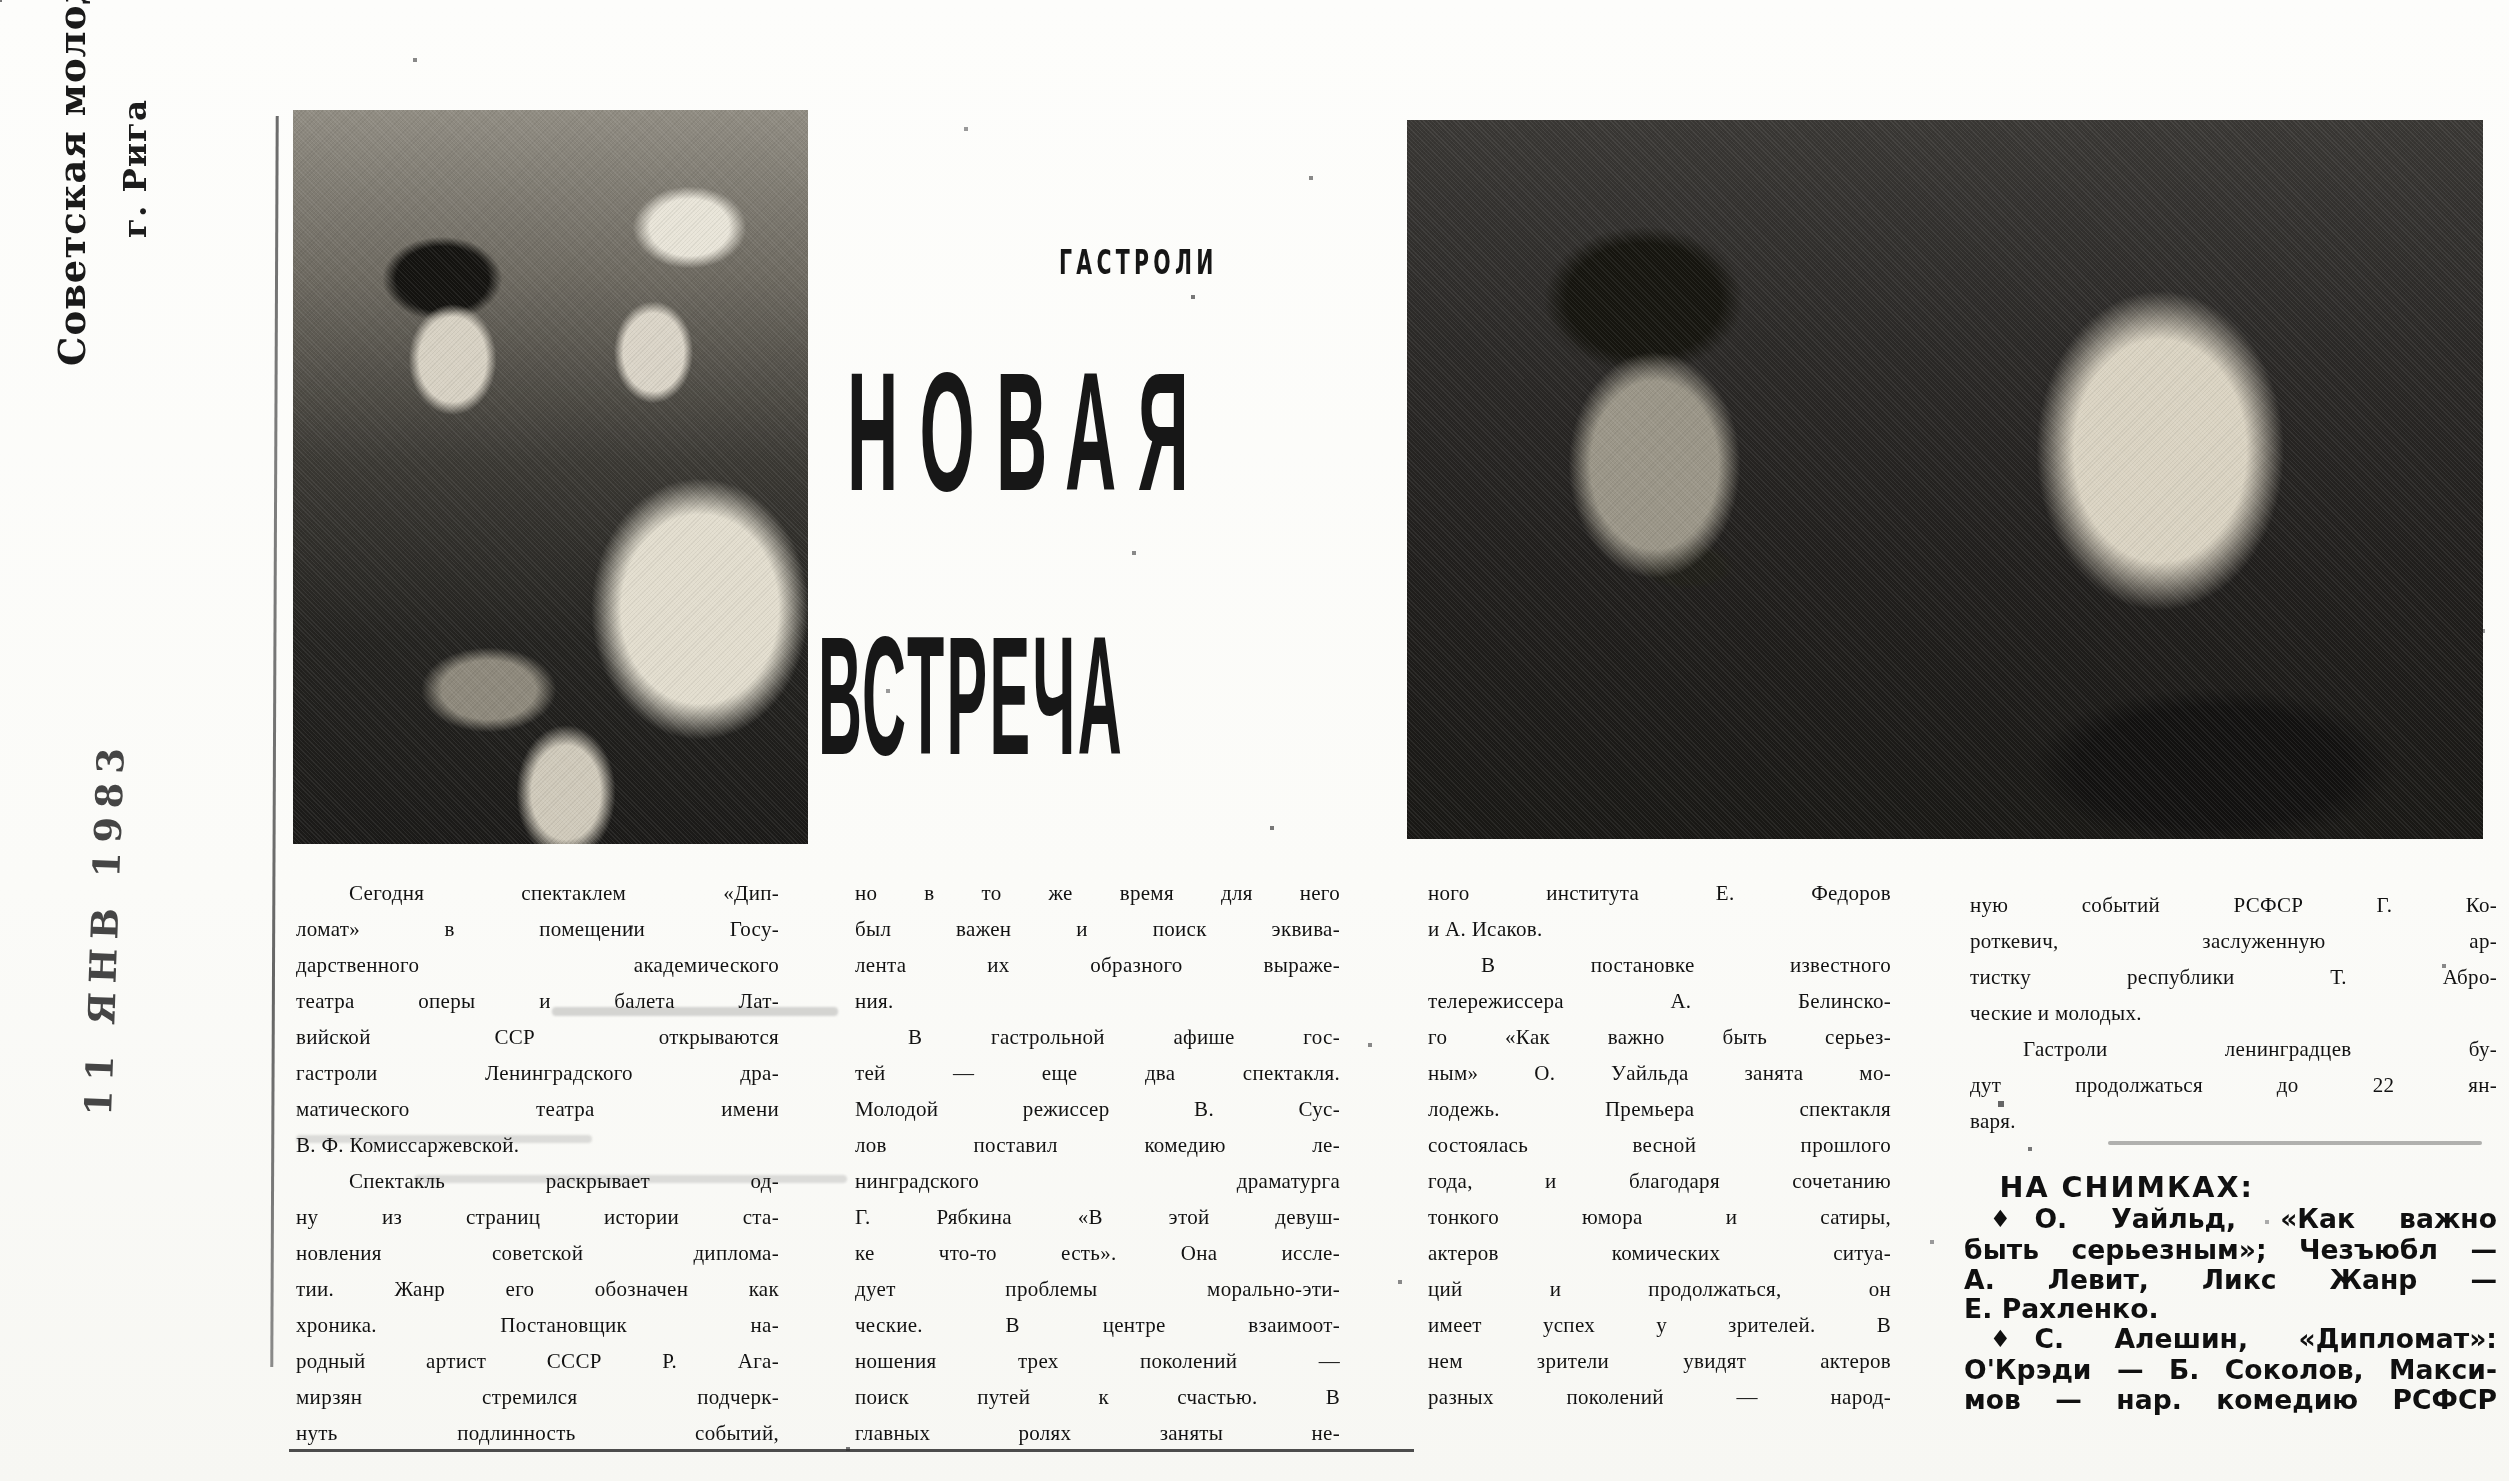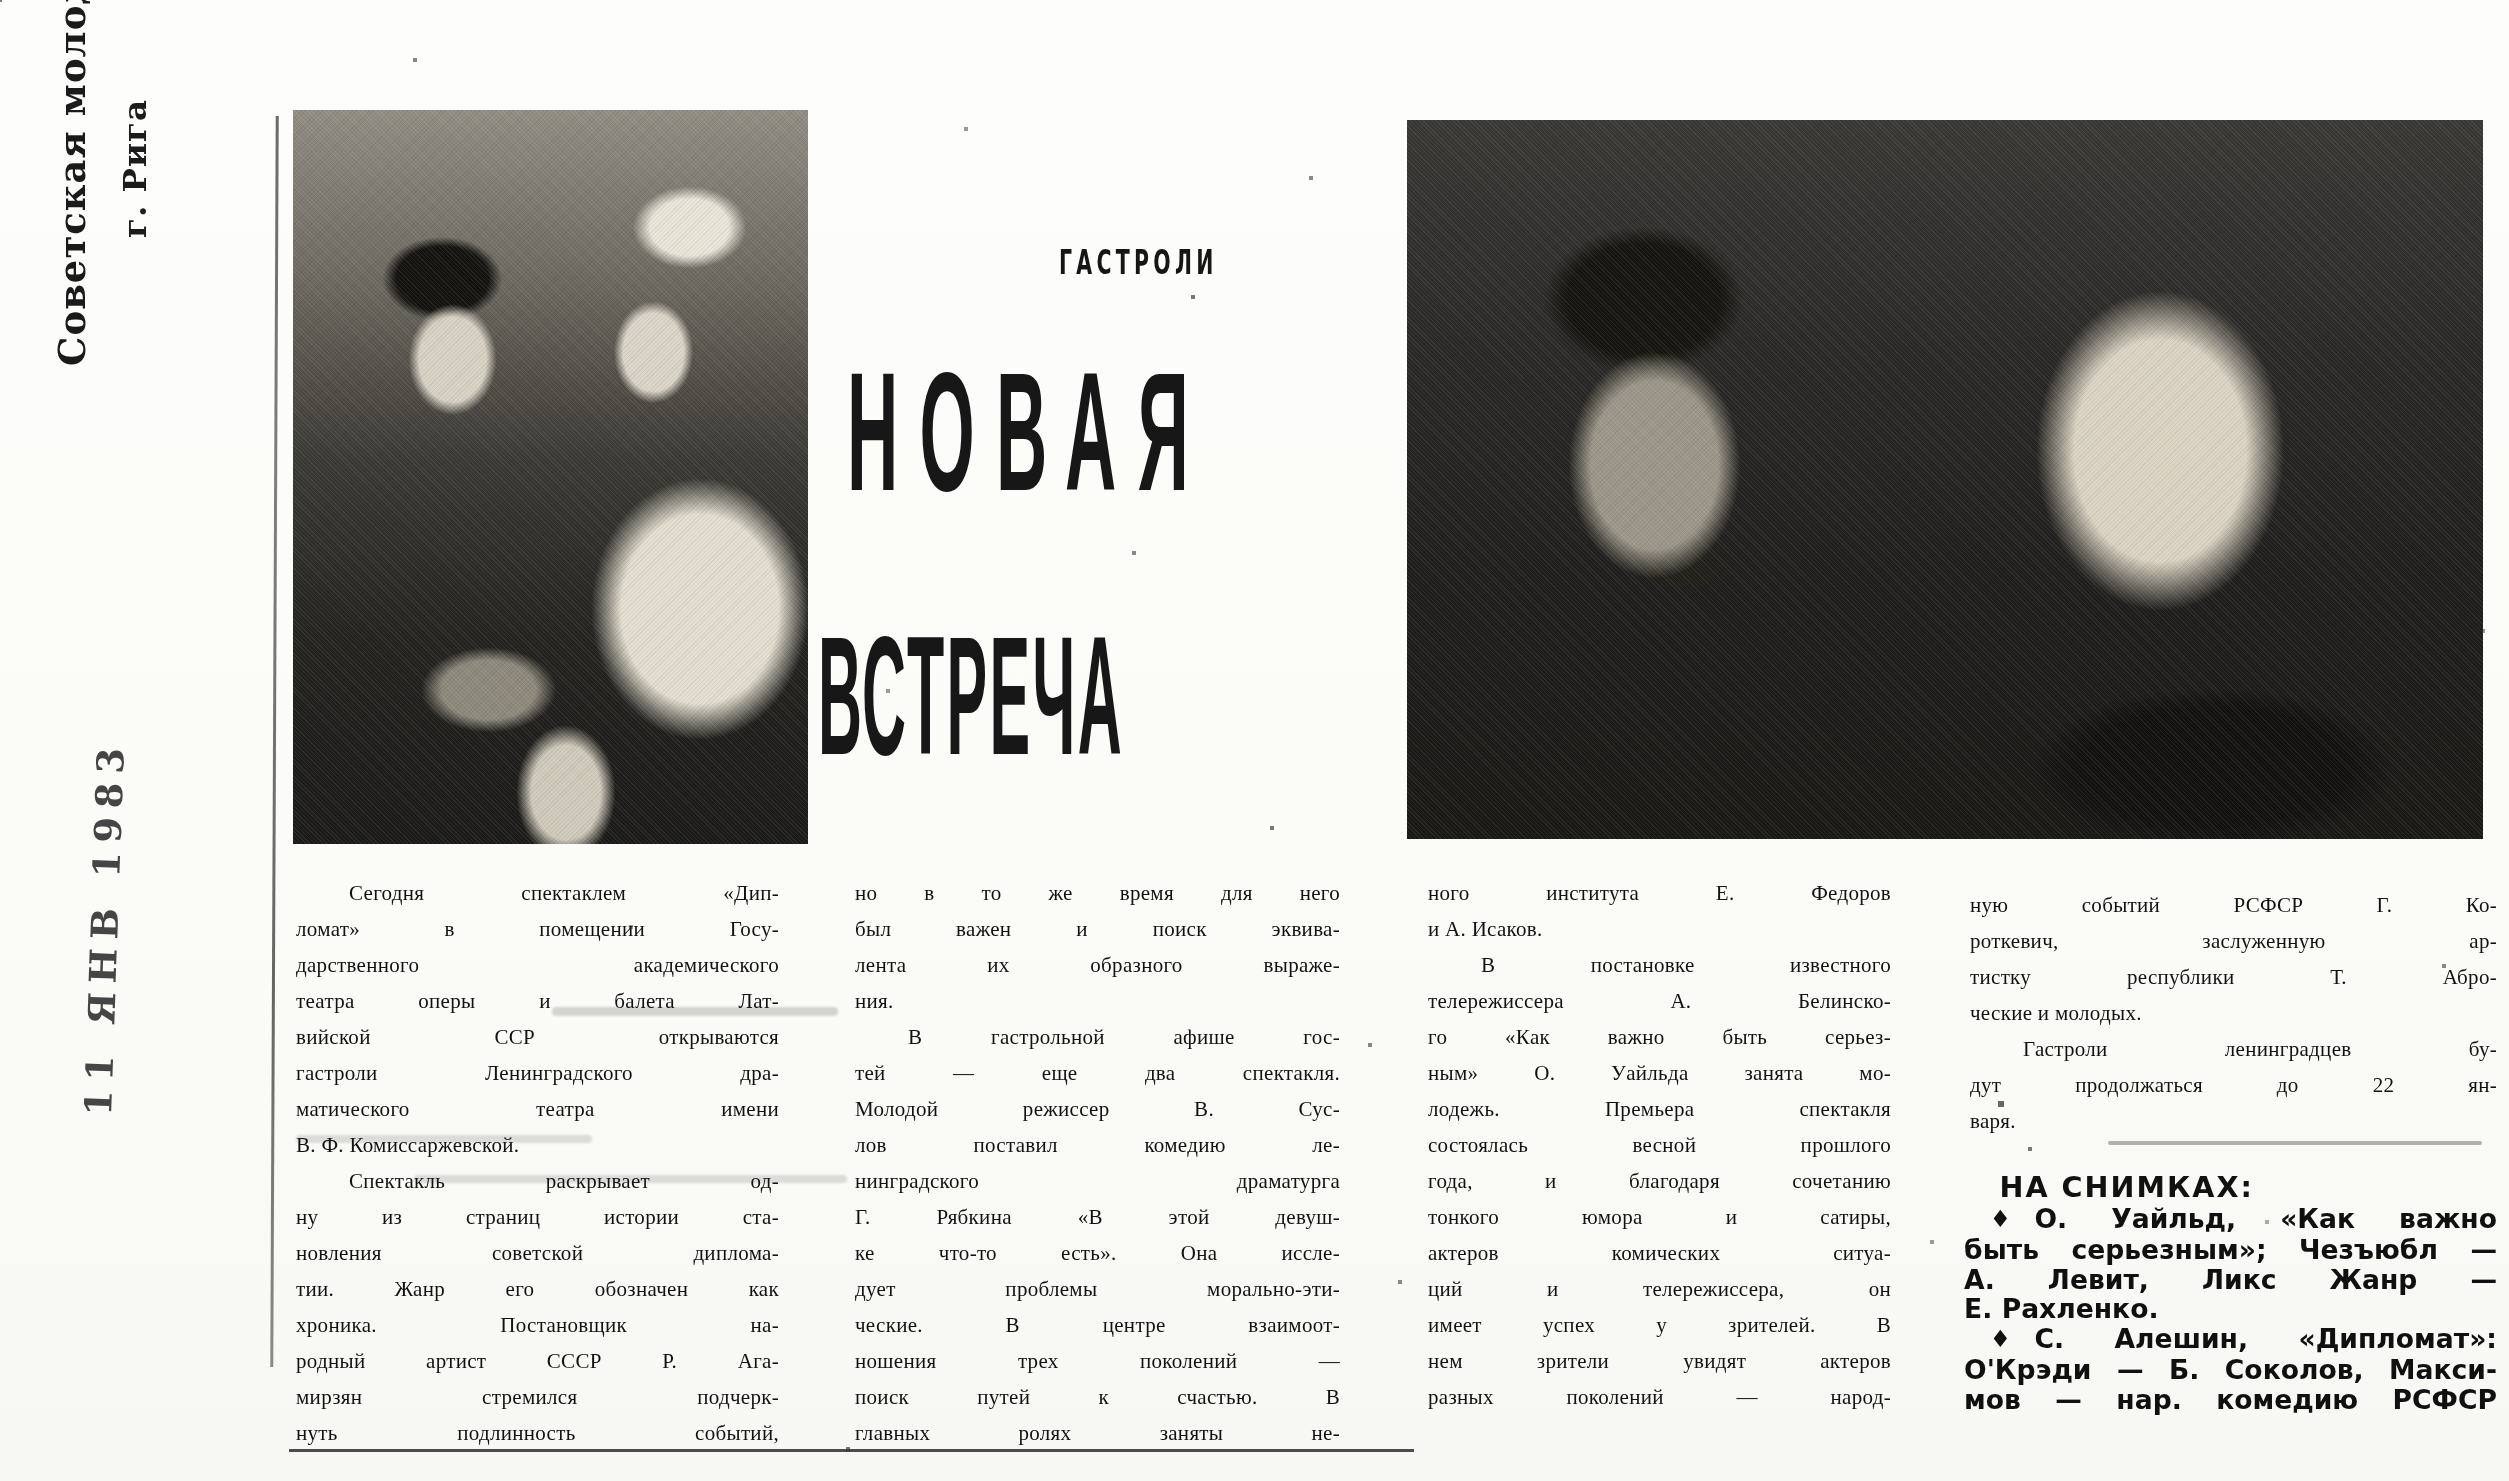--- a/index.html
+++ b/index.html
@@ -145,21 +145,21 @@
       <div class="para">
         <div class="tline indent">В постановке известного</div>
         <div class="tline">телережиссера А. Белинско-</div>
         <div class="tline">го «Как важно быть серьез-</div>
         <div class="tline">ным» О. Уайльда занята мо-</div>
         <div class="tline">лодежь. Премьера спектакля</div>
         <div class="tline">состоялась весной прошлого</div>
         <div class="tline">года, и благодаря сочетанию</div>
         <div class="tline">тонкого юмора и сатиры,</div>
         <div class="tline">актеров комических ситуа-</div>
-        <div class="tline">ций и телережиссера, он</div>
+        <div class="tline">ций и продолжаться, он</div>
         <div class="tline">имеет успех у зрителей. В</div>
         <div class="tline">нем зрители увидят актеров</div>
         <div class="tline">разных поколений — народ-</div>
       </div>
     </div>
 
   <div class="textcol col4">
     <div id="col4text">
         <div class="para">
           <div class="tline">ную событий РСФСР Г. Ко-</div>

